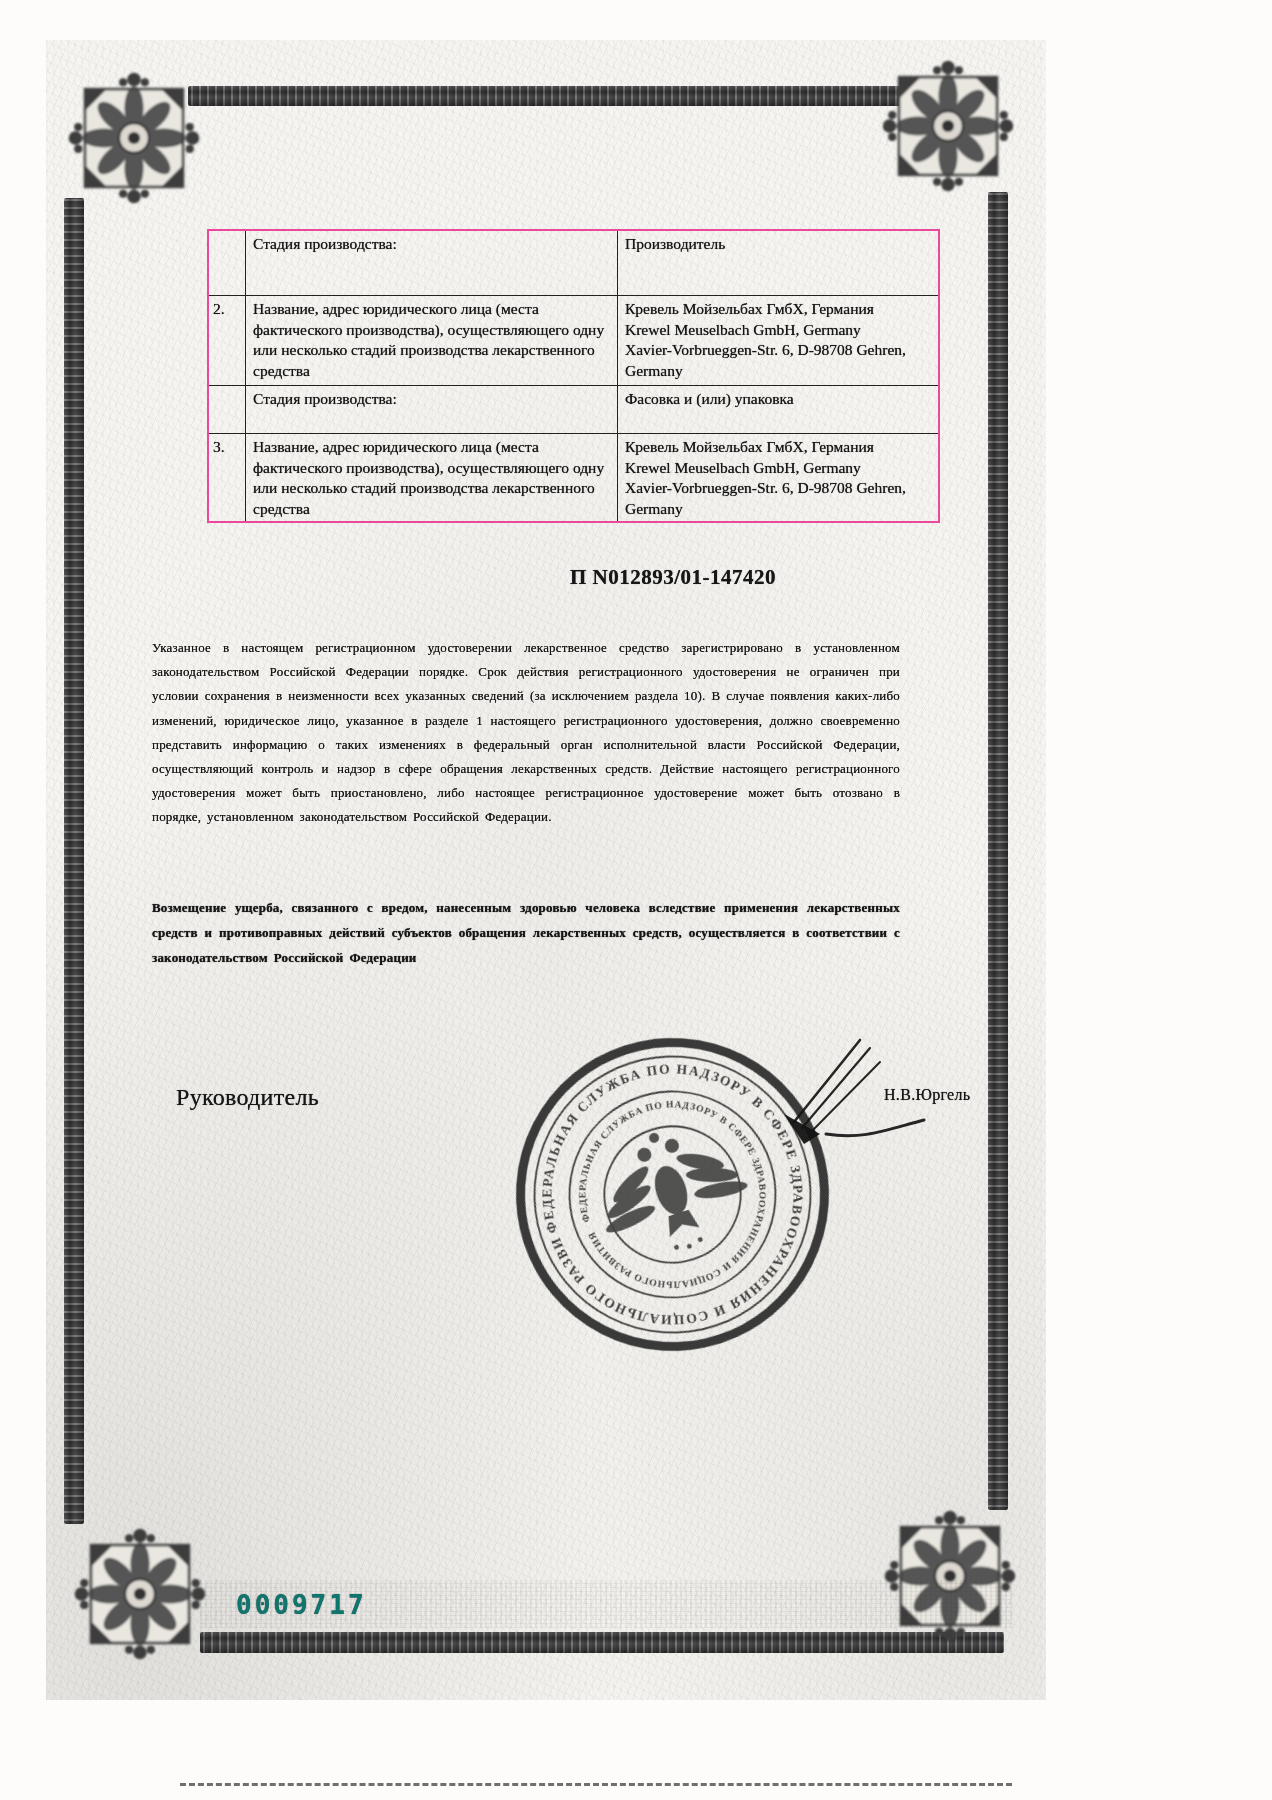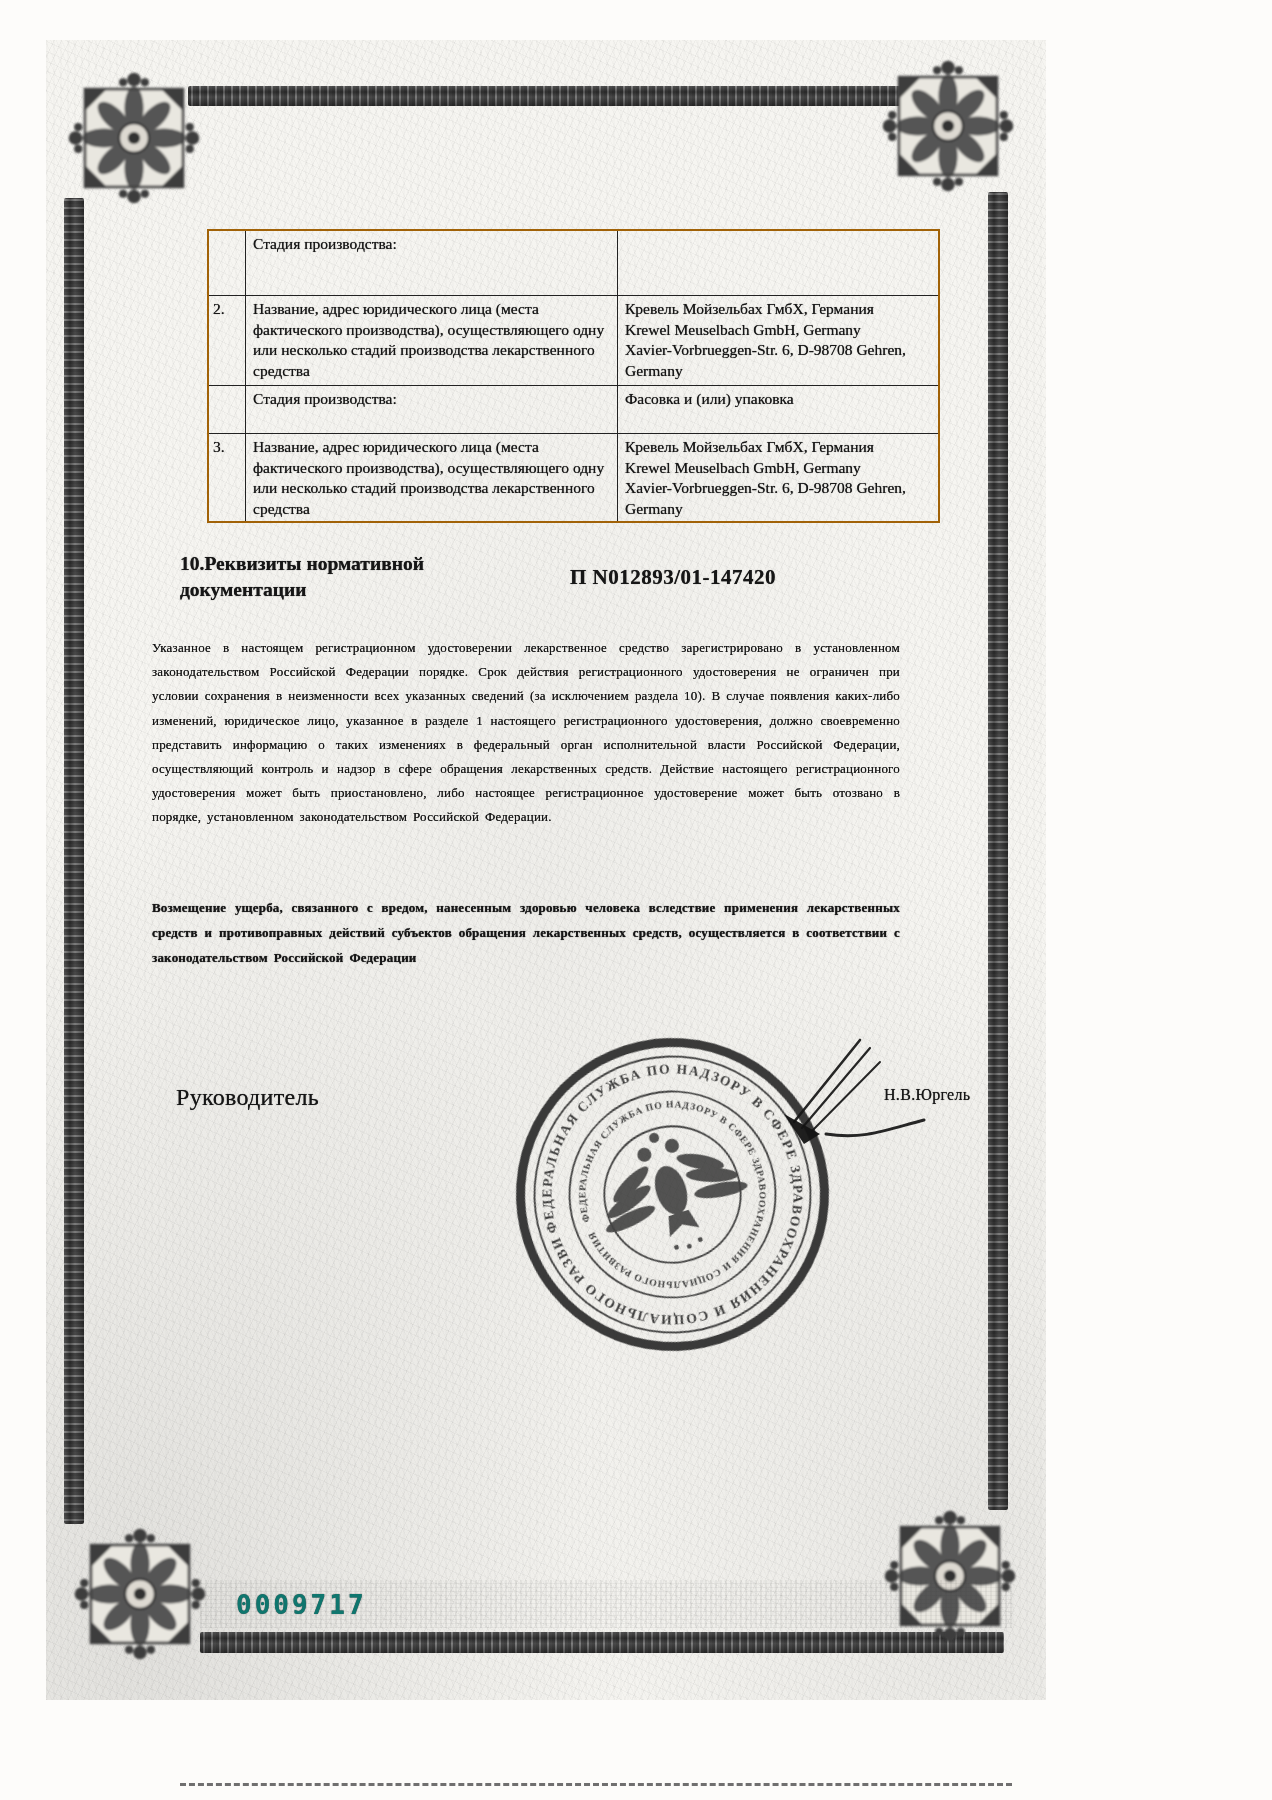--- a/index.html
+++ b/index.html
@@ -33,21 +33,21 @@
   }
   .strip.vertical{
     background:
       repeating-linear-gradient(0deg, rgba(25,25,25,.55) 0 3px, rgba(140,140,140,.30) 3px 5px, rgba(35,35,35,.55) 5px 8px),
       linear-gradient(90deg,#8a8a8a 0%,#3a3a3a 30%,#777 55%,#303030 100%);
   }
   .rosette{position:absolute;width:136px;height:136px;}
   
   .reg-table{
     position:absolute;left:207px;top:229px;width:729px;
-    border:2px solid #a16207;
+    border:2px solid #ec4899;
     font-size:15.5px;line-height:20.5px;
     text-shadow:0 0 .7px rgba(15,15,15,.85);
   }
   .reg-table .tr{display:flex;}
   .reg-table .tr + .tr{border-top:1.6px solid #222;}
   .reg-table .td{padding:3px 6px 2px 7px;box-sizing:border-box;}
   .reg-table .td.num{width:36px;flex:0 0 36px;padding-left:4px;}
   .reg-table .td.label{width:373px;flex:0 0 373px;border-left:1.6px solid #222;border-right:1.6px solid #222;}
   .reg-table .td.value{flex:1 1 auto;white-space:pre-line;}
   .h64{height:64px;} .h89{height:89px;} .h47{height:47px;} .h87{height:87px;}
@@ -118,20 +118,21 @@
       <use href="#rosette-sym"></use>
     </svg>
   <svg class="rosette" style="left:882px;top:1508px;" viewBox="0 0 100 100">
       <use href="#rosette-sym"></use>
     </svg>
 
   <div class="reg-table">
     <div class="tr h64">
       <div class="td num"></div>
       <div class="td label">Стадия производства:</div>
+      <div class="td value">Производитель</div>
     </div>
     <div class="tr h89">
       <div class="td num">2.</div>
       <div class="td label">Название, адрес юридического лица (места фактического производства), осуществляющего одну или несколько стадий производства лекарственного средства</div>
       <div class="td value">Кревель Мойзельбах ГмбХ, Германия
 Krewel Meuselbach GmbH, Germany
 Xavier-Vorbrueggen-Str. 6, D-98708 Gehren,
 Germany</div>
     </div>
     <div class="tr h47">
@@ -142,22 +143,20 @@
     <div class="tr h87">
       <div class="td num">3.</div>
       <div class="td label">Название, адрес юридического лица (места фактического производства), осуществляющего одну или несколько стадий производства лекарственного средства</div>
       <div class="td value">Кревель Мойзельбах ГмбХ, Германия
 Krewel Meuselbach GmbH, Germany
 Xavier-Vorbrueggen-Str. 6, D-98708 Gehren,
 Germany</div>
     </div>
   </div>
 
-  <div class="sec10-heading">10.Реквизиты нормативной
-документации</div>
   <div class="doc-number">П N012893/01-147420</div>
 
   <div class="para registration">Указанное в настоящем регистрационном удостоверении лекарственное средство зарегистрировано в установленном законодательством Российской Федерации порядке. Срок действия регистрационного удостоверения не ограничен при условии сохранения в неизменности всех указанных сведений (за исключением раздела 10). В случае появления каких-либо изменений, юридическое лицо, указанное в разделе 1 настоящего регистрационного удостоверения, должно своевременно представить информацию о таких изменениях в федеральный орган исполнительной власти Российской Федерации, осуществляющий контроль и надзор в сфере обращения лекарственных средств. Действие настоящего регистрационного удостоверения может быть приостановлено, либо настоящее регистрационное удостоверение может быть отозвано в порядке, установленном законодательством Российской Федерации.</div>
   <div class="para liability">Возмещение ущерба, связанного с вредом, нанесенным здоровью человека вследствие применения лекарственных средств и противоправных действий субъектов обращения лекарственных средств, осуществляется в соответствии с законодательством Российской Федерации</div>
 
   <div class="sig-title">Руководитель</div>
 
   <svg class="stamp" viewBox="0 0 345 345">
     <defs>
       <filter id="smudge" x="-10%" y="-10%" width="120%" height="120%">

